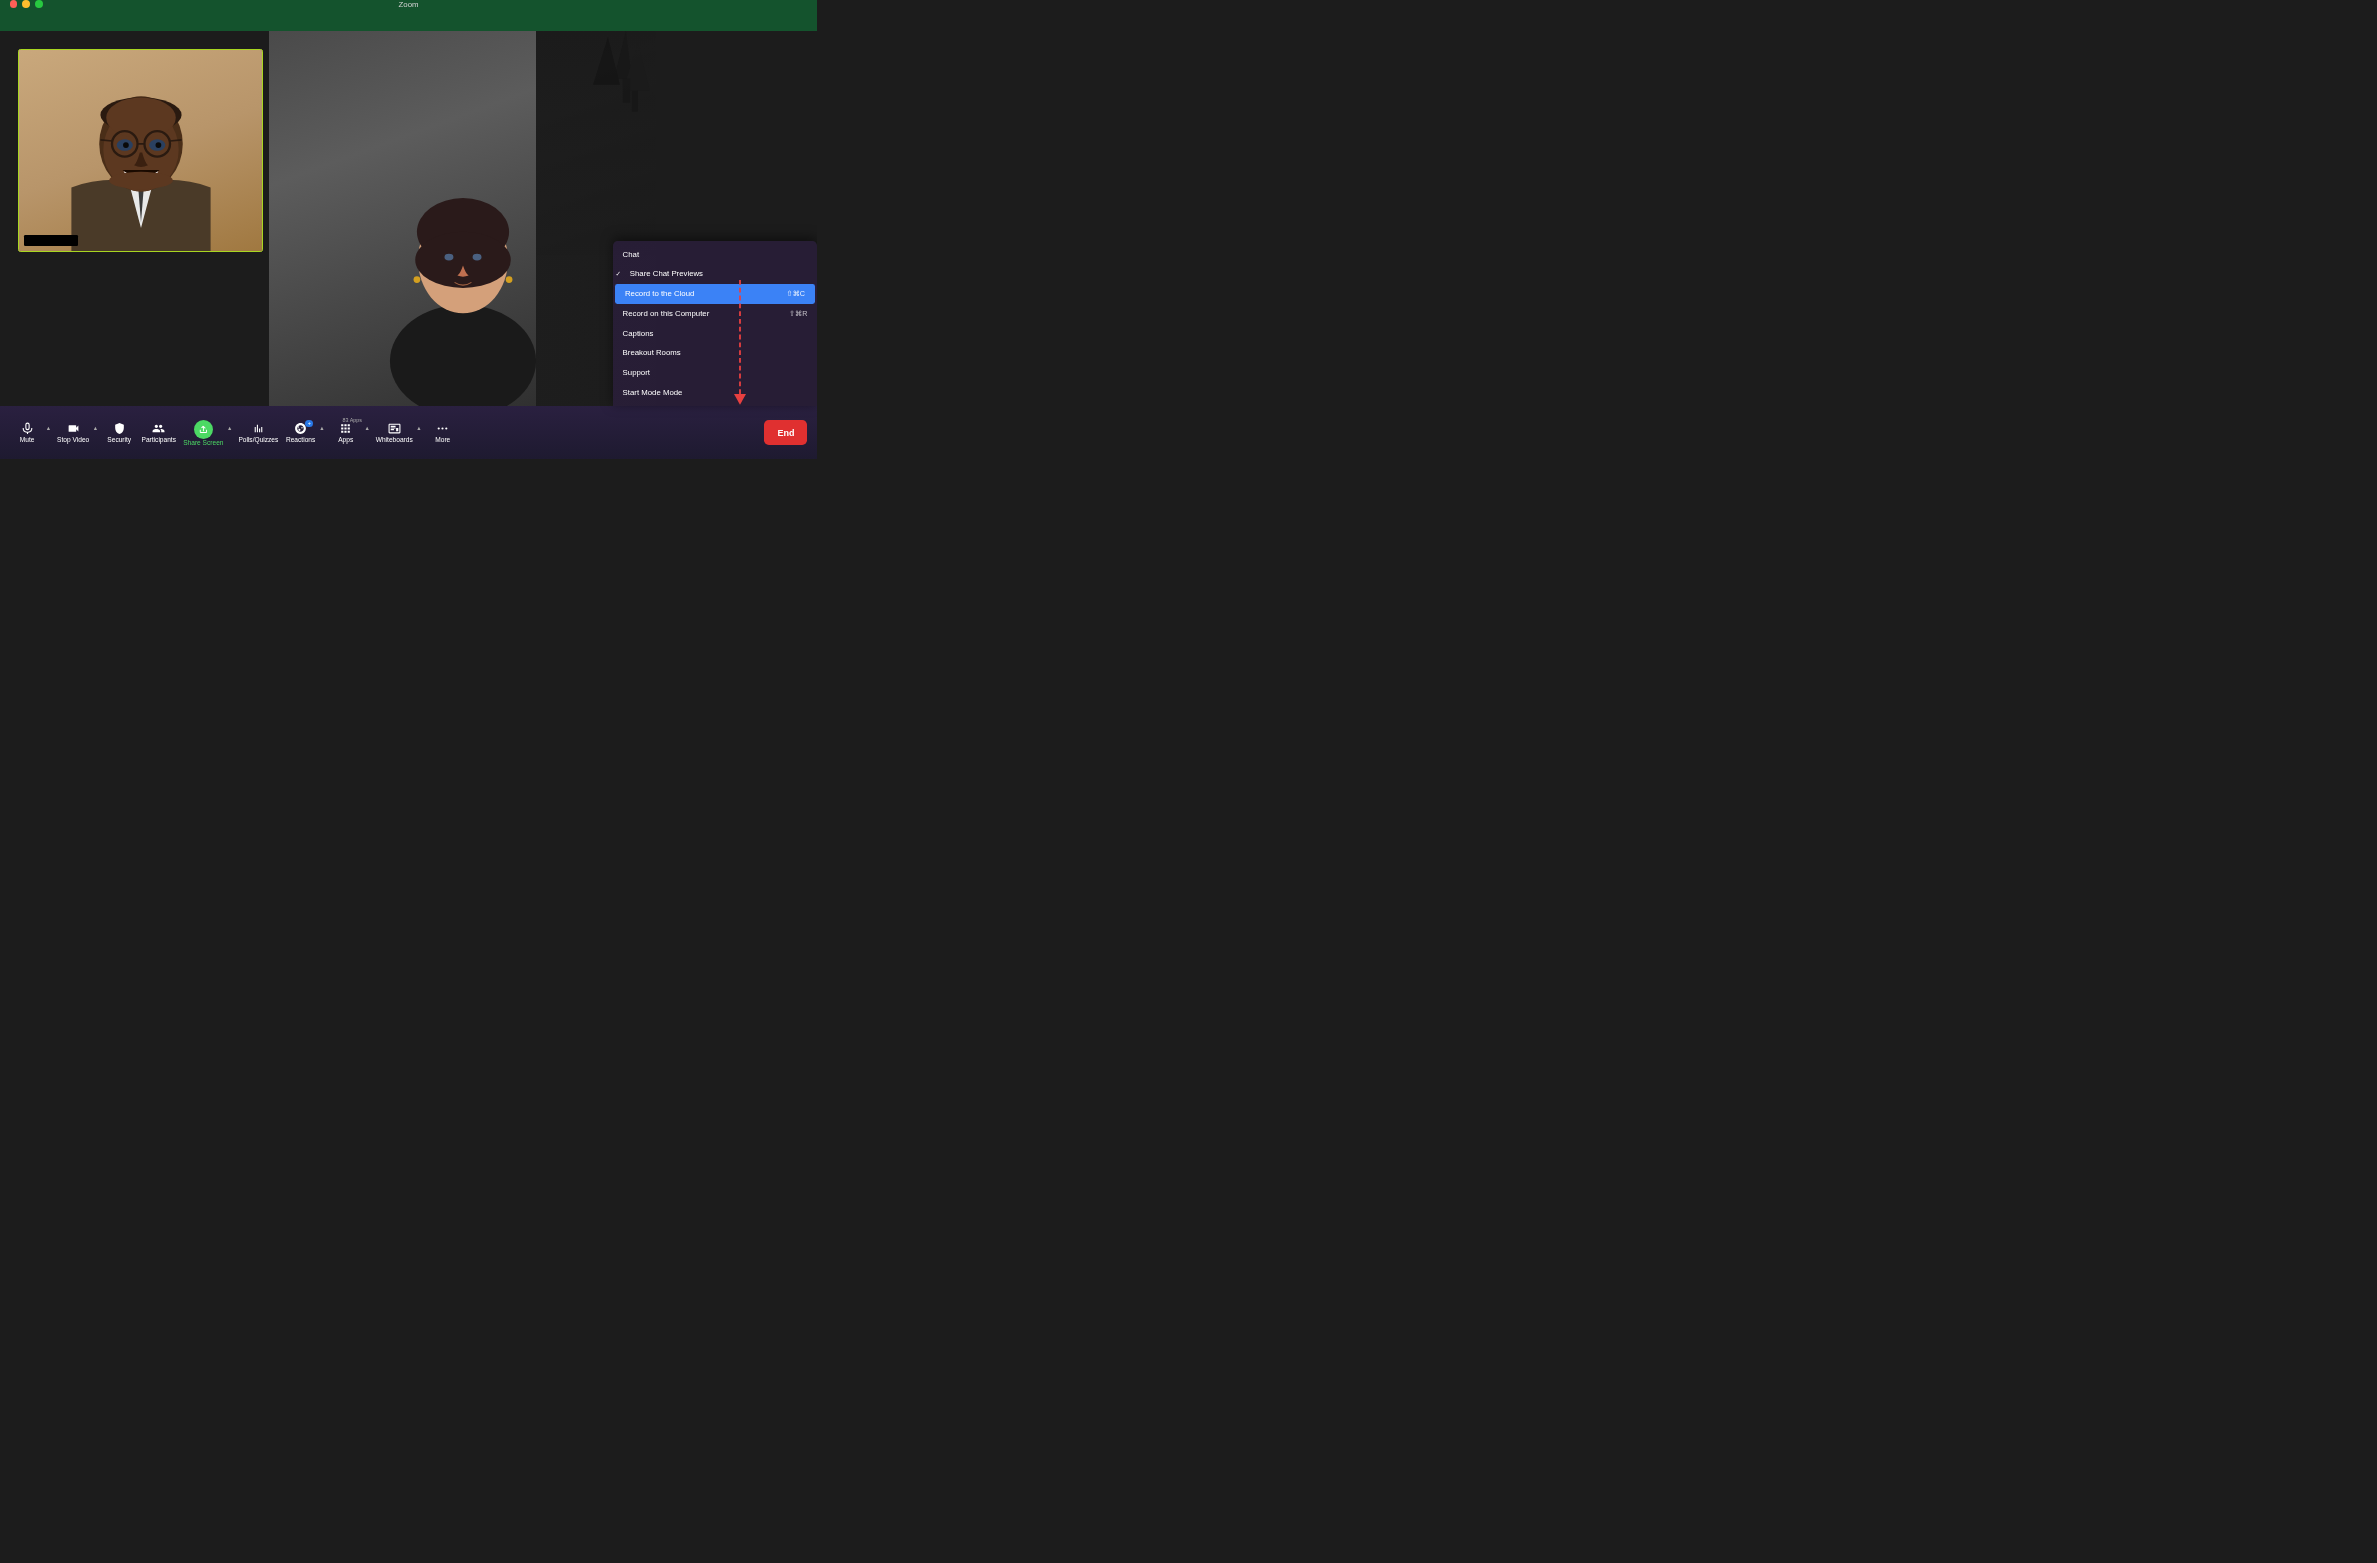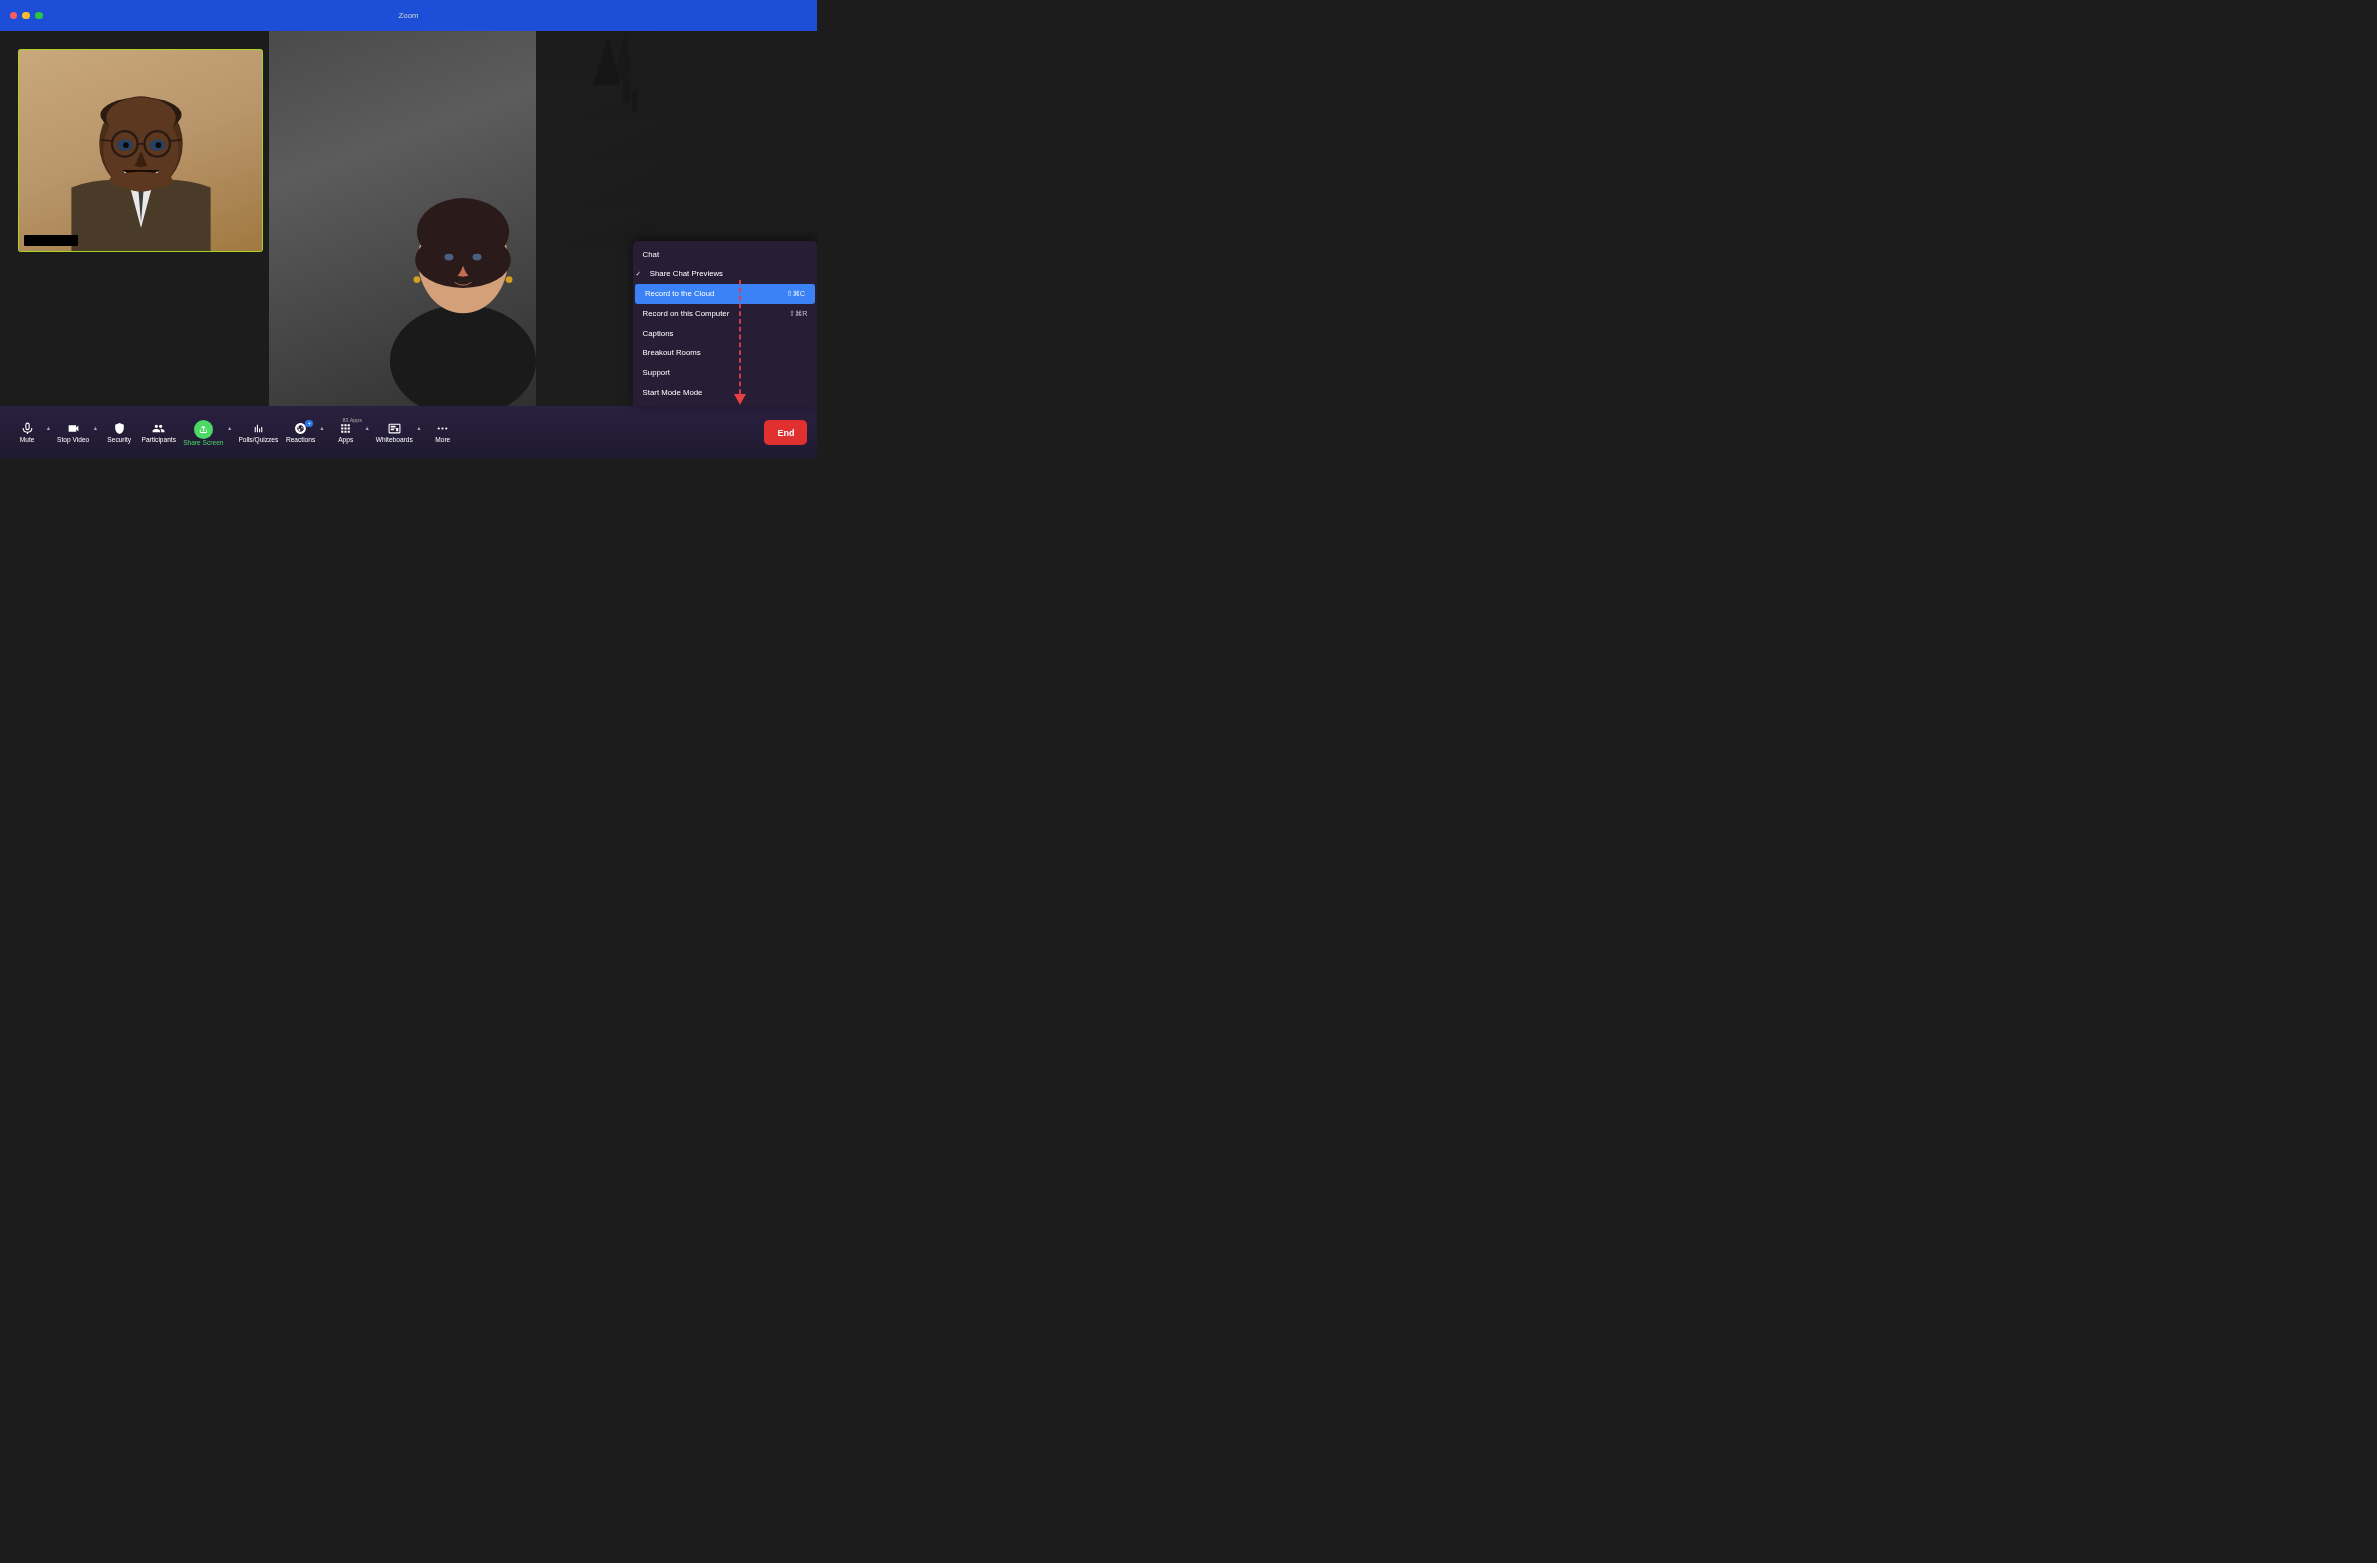--- a/index.html
+++ b/index.html
@@ -11,23 +11,23 @@
       overflow: hidden;
       position: relative;
     }
 
     
     .titlebar {
       position: absolute;
       top: 0; left: 0; right: 0;
       height: 31px;
       display: flex;
-      align-items: center;
-      justify-content: center;
-      background: #1d4ed8;
+      align-items: flex-start;
+      justify-content: center;
+      background: #14532d;
       z-index: 10;
     }
     .traffic-lights {
       position: absolute;
       left: 9.6px;
       display: flex;
       gap: 4.8px;
       align-items: center;
     }
     .traffic-light {
@@ -94,21 +94,21 @@
       display: flex;
       align-items: center;
       justify-content: center;
     }
 
     
     .dropdown-menu {
       position: absolute;
       right: 0;
       bottom: 53px;
-      width: 184px;
+      width: 204px;
       background: rgba(40, 30, 55, 0.97);
       border-radius: 4.8px 4.8px 0 0;
       padding: 3.6px 0;
       z-index: 100;
       box-shadow: 0 -2.4px 12px rgba(0,0,0,0.5);
     }
     .menu-item {
       display: flex;
       align-items: center;
       padding: 5.4px 9.6px;

